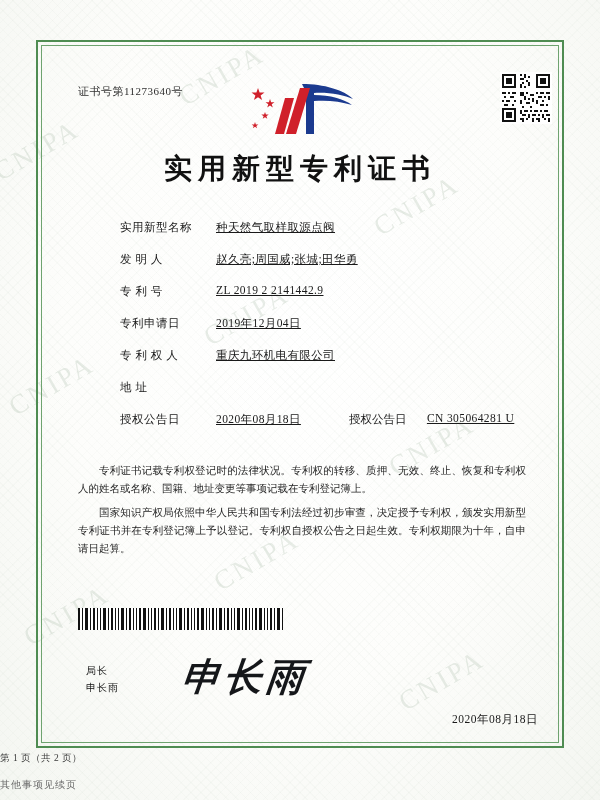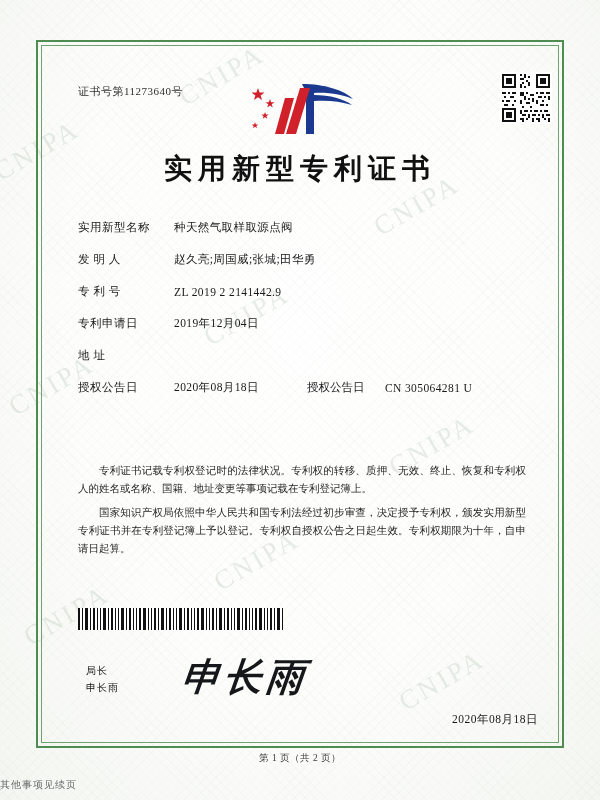--- a/index.html
+++ b/index.html
@@ -123,32 +123,34 @@
     position: absolute;
     left: 78px;
     top: 220px;
     width: 450px;
     font-size: 11.5px;
     color: #1a1a1a;
     font-family: "Liberation Serif", serif;
   }
   .field-row {
     display: flex;
-    align-items: center;
+    align-items: flex-start;
     margin-bottom: 17px;
+    margin-left: 42px;
   }
   .field-label {
     width: 96px;
     flex: none;
     letter-spacing: 0.5px;
     color: #1a1a1a;
   }
   .field-value {
     color: #1a1a1a;
     letter-spacing: 0.4px;
+    text-decoration: underline;
   }
   .field-row.two-col .field-sublabel {
     margin-left: 48px;
     width: 78px;
     flex: none;
   }
 
   .paragraphs {
     position: absolute;
     left: 78px;
@@ -202,21 +204,21 @@
     top: 712px;
     font-size: 11.5px;
     color: #1a1a1a;
     font-family: "Liberation Serif", serif;
     letter-spacing: 0.5px;
   }
   .page-num {
     position: absolute;
     left: 0; right: 0;
     top: 752px;
-    text-align: center;
+    text-align: left;
     font-size: 9.5px;
     color: #3a3a3a;
     font-family: "Liberation Serif", serif;
     letter-spacing: 0.5px;
   }
   .footer-note {
     position: absolute;
     left: 0; right: 0;
     top: 778px;
     font-size: 10px;
@@ -364,20 +366,24 @@
     </div>
     <div class="field-row">
       <span class="field-label">专 利 号</span>
       <span class="field-value">ZL 2019 2 2141442.9</span>
     </div>
     <div class="field-row">
       <span class="field-label">专利申请日</span>
       <span class="field-value">2019年12月04日</span>
     </div>
     <div class="field-row">
+      <span class="field-label">专 利 权 人</span>
+      <span class="field-value">重庆九环机电有限公司</span>
+    </div>
+    <div class="field-row">
       <span class="field-label">地 址</span>
     </div>
     <div class="field-row two-col">
       <span class="field-label">授权公告日</span>
       <span class="field-value">2020年08月18日</span>
       <span class="field-sublabel">授权公告日</span>
       <span class="field-value">CN 305064281 U</span>
     </div>
   </div>
 

